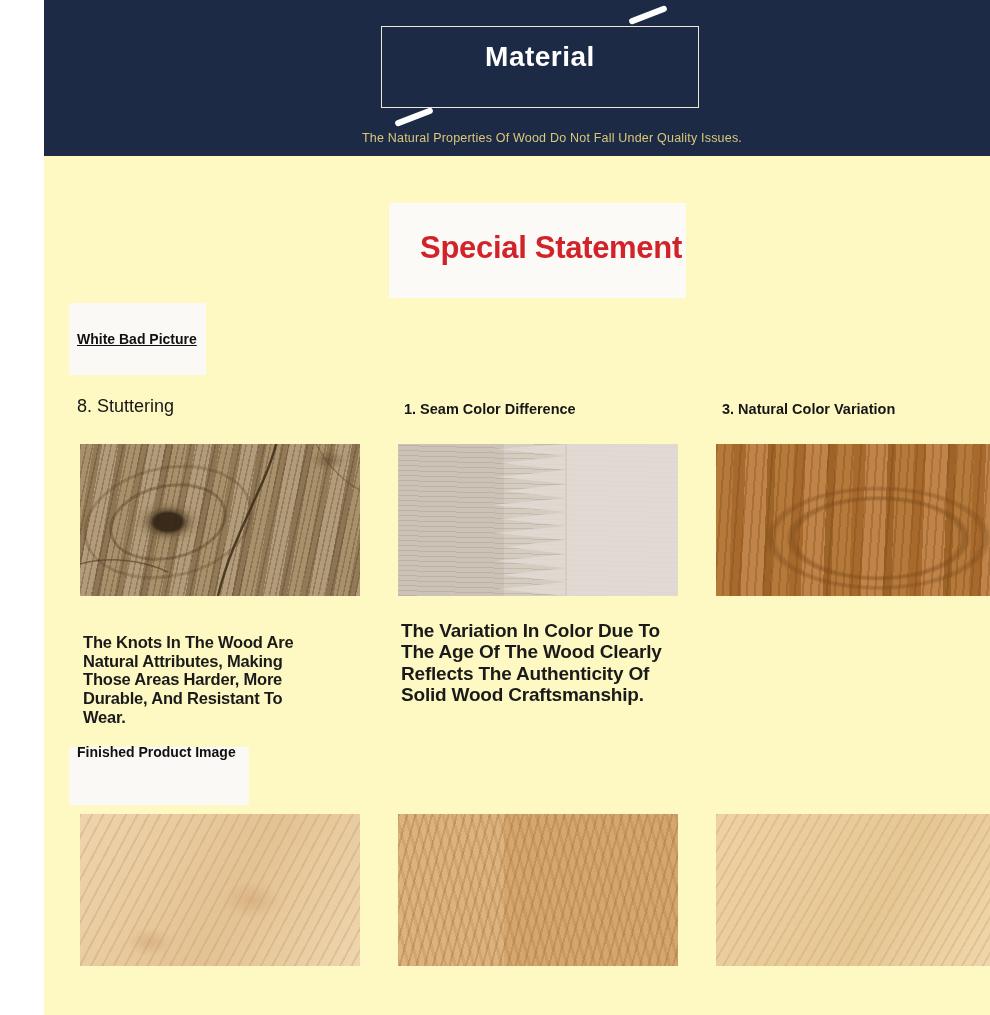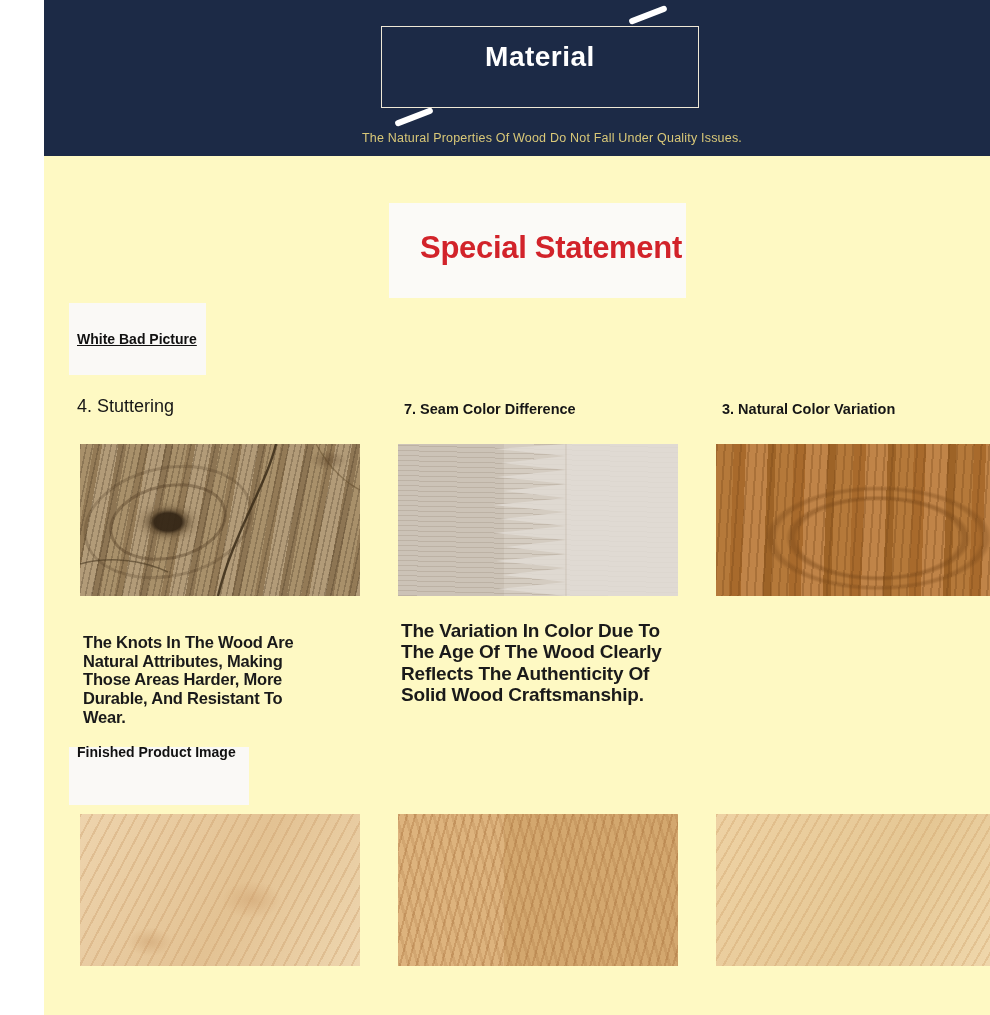--- a/index.html
+++ b/index.html
@@ -99,22 +99,22 @@
     </div>
     <div class="tagline">The Natural Properties Of Wood Do Not Fall Under Quality Issues.</div>
   </div>
 
   <div class="stmt-bg"></div>
   <div class="stmt-title">Special Statement</div>
 
   <div class="label-bg bad-bg"></div>
   <div class="section-label bad-label">White Bad Picture</div>
 
-  <div class="defect-h1">4. Stuttering</div>
-  <div class="defect-h c2">7. Seam Color Difference</div>
+  <div class="defect-h1">8. Stuttering</div>
+  <div class="defect-h c2">1. Seam Color Difference</div>
   <div class="defect-h c3">3. Natural Color Variation</div>
 
   <div class="wood wood-knot r1 c1">
     <svg width="280" height="152" viewBox="0 0 280 152">
       <ellipse cx="88" cy="78" rx="58" ry="36" fill="none" stroke="rgba(78,58,34,.38)" stroke-width="3" transform="rotate(-12 88 78)"></ellipse>
       <ellipse cx="88" cy="78" rx="84" ry="54" fill="none" stroke="rgba(78,58,34,.26)" stroke-width="3" transform="rotate(-12 88 78)"></ellipse>
       <path d="M196,0 C186,42 152,92 138,152" stroke="#3a2b18" stroke-width="2.4" fill="none" opacity=".85"></path>
       <path d="M0,120 C30,112 62,116 88,128" stroke="#4a3822" stroke-width="1.5" fill="none" opacity=".6"></path>
       <path d="M236,0 C250,26 268,40 280,46" stroke="#5a4426" stroke-width="1.3" fill="none" opacity=".45"></path>
     </svg>

